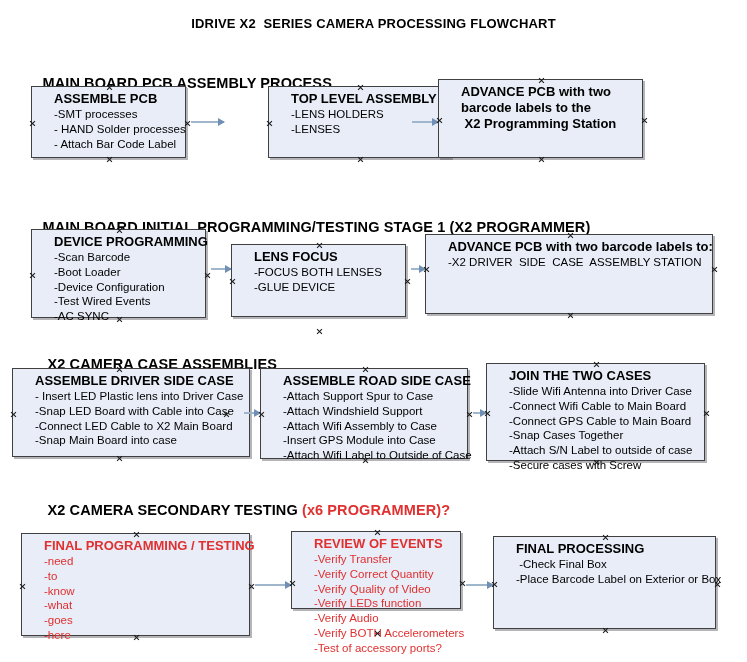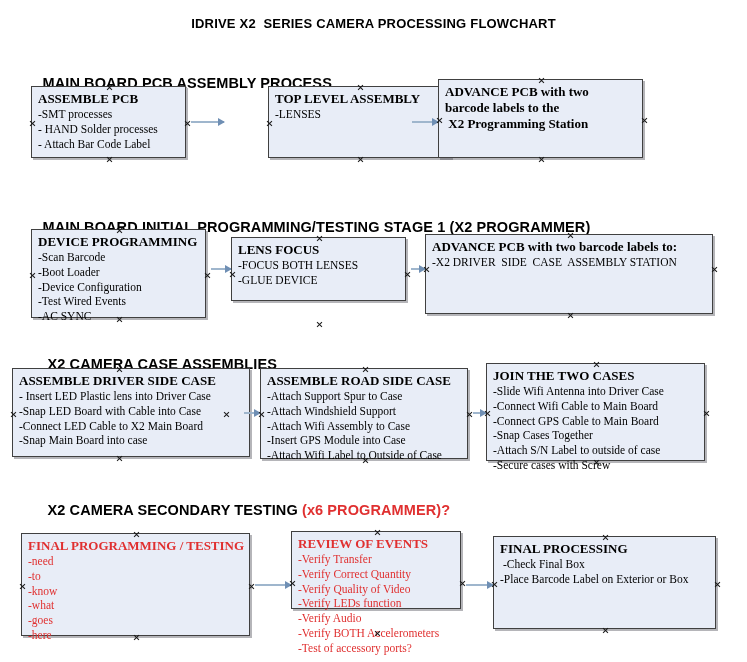--- a/index.html
+++ b/index.html
@@ -49,22 +49,21 @@
   
   .pbox {
     position: absolute;
     background: #e8edf7;
     border: 1px solid #404040;
     box-sizing: border-box;
     box-shadow: 2px 2px 0 rgba(90,90,100,0.45);
     overflow: visible;
   }
   .pbox .inner {
-    padding: 4px 5px 0 6px;
-    font-family: Liberation Serif, serif;
+    padding: 4px 5px 0 22px;
   }
   .pbox .btitle {
     font-size: 13px;
     font-weight: bold;
     line-height: 1.18;
     white-space: pre;
     margin-bottom: 1px;
   }
   .pbox .bline {
     font-size: 11.5px;
@@ -147,20 +146,21 @@
     <span class="handle" style="left:155px;top:36px;"></span>
   </div>
 
   <div class="conn" style="left:191px; top:121px; width:33px;">
     <span class="arrow"></span>
   </div>
 
   <div class="pbox" style="left:224px; top:86px; width:183px; height:72px;margin-left:44px;">
     <div class="inner">
       <div class="btitle">TOP LEVEL ASSEMBLY</div>
+      <div class="bline">-LENS HOLDERS</div>
       <div class="bline">-LENSES</div>
     </div>
     <span class="handle" style="left:91px; top:0px;"></span>
     <span class="handle" style="left:91px; top:72px;"></span>
     <span class="handle" style="left:0px;  top:36px;"></span>
     <span class="handle" style="left:183px;top:36px;"></span>
   </div>
 
   <div class="conn" style="left:412px; top:121px; width:26px;">
     <span class="arrow"></span>
@@ -194,21 +194,21 @@
     <span class="handle" style="left:87px; top:0px;"></span>
     <span class="handle" style="left:87px; top:89px;"></span>
     <span class="handle" style="left:0px;  top:45px;"></span>
     <span class="handle" style="left:175px;top:45px;"></span>
   </div>
 
   <div class="conn" style="left:211px; top:268px; width:20px;">
     <span class="arrow"></span>
   </div>
 
-  <div class="pbox" style="left:231px; top:237px; width:175px; height:64px;">
+  <div class="pbox" style="left:231px; top:244px; width:175px; height:73px;">
     <div class="inner">
       <div class="btitle">LENS FOCUS</div>
       <div class="bline">-FOCUS BOTH LENSES</div>
       <div class="bline">-GLUE DEVICE</div>
     </div>
     <span class="handle" style="left:87px; top:0px;"></span>
     <span class="handle" style="left:87px; top:86px;"></span>
     <span class="handle" style="left:0px;  top:36px;"></span>
     <span class="handle" style="left:175px;top:36px;"></span>
   </div>

